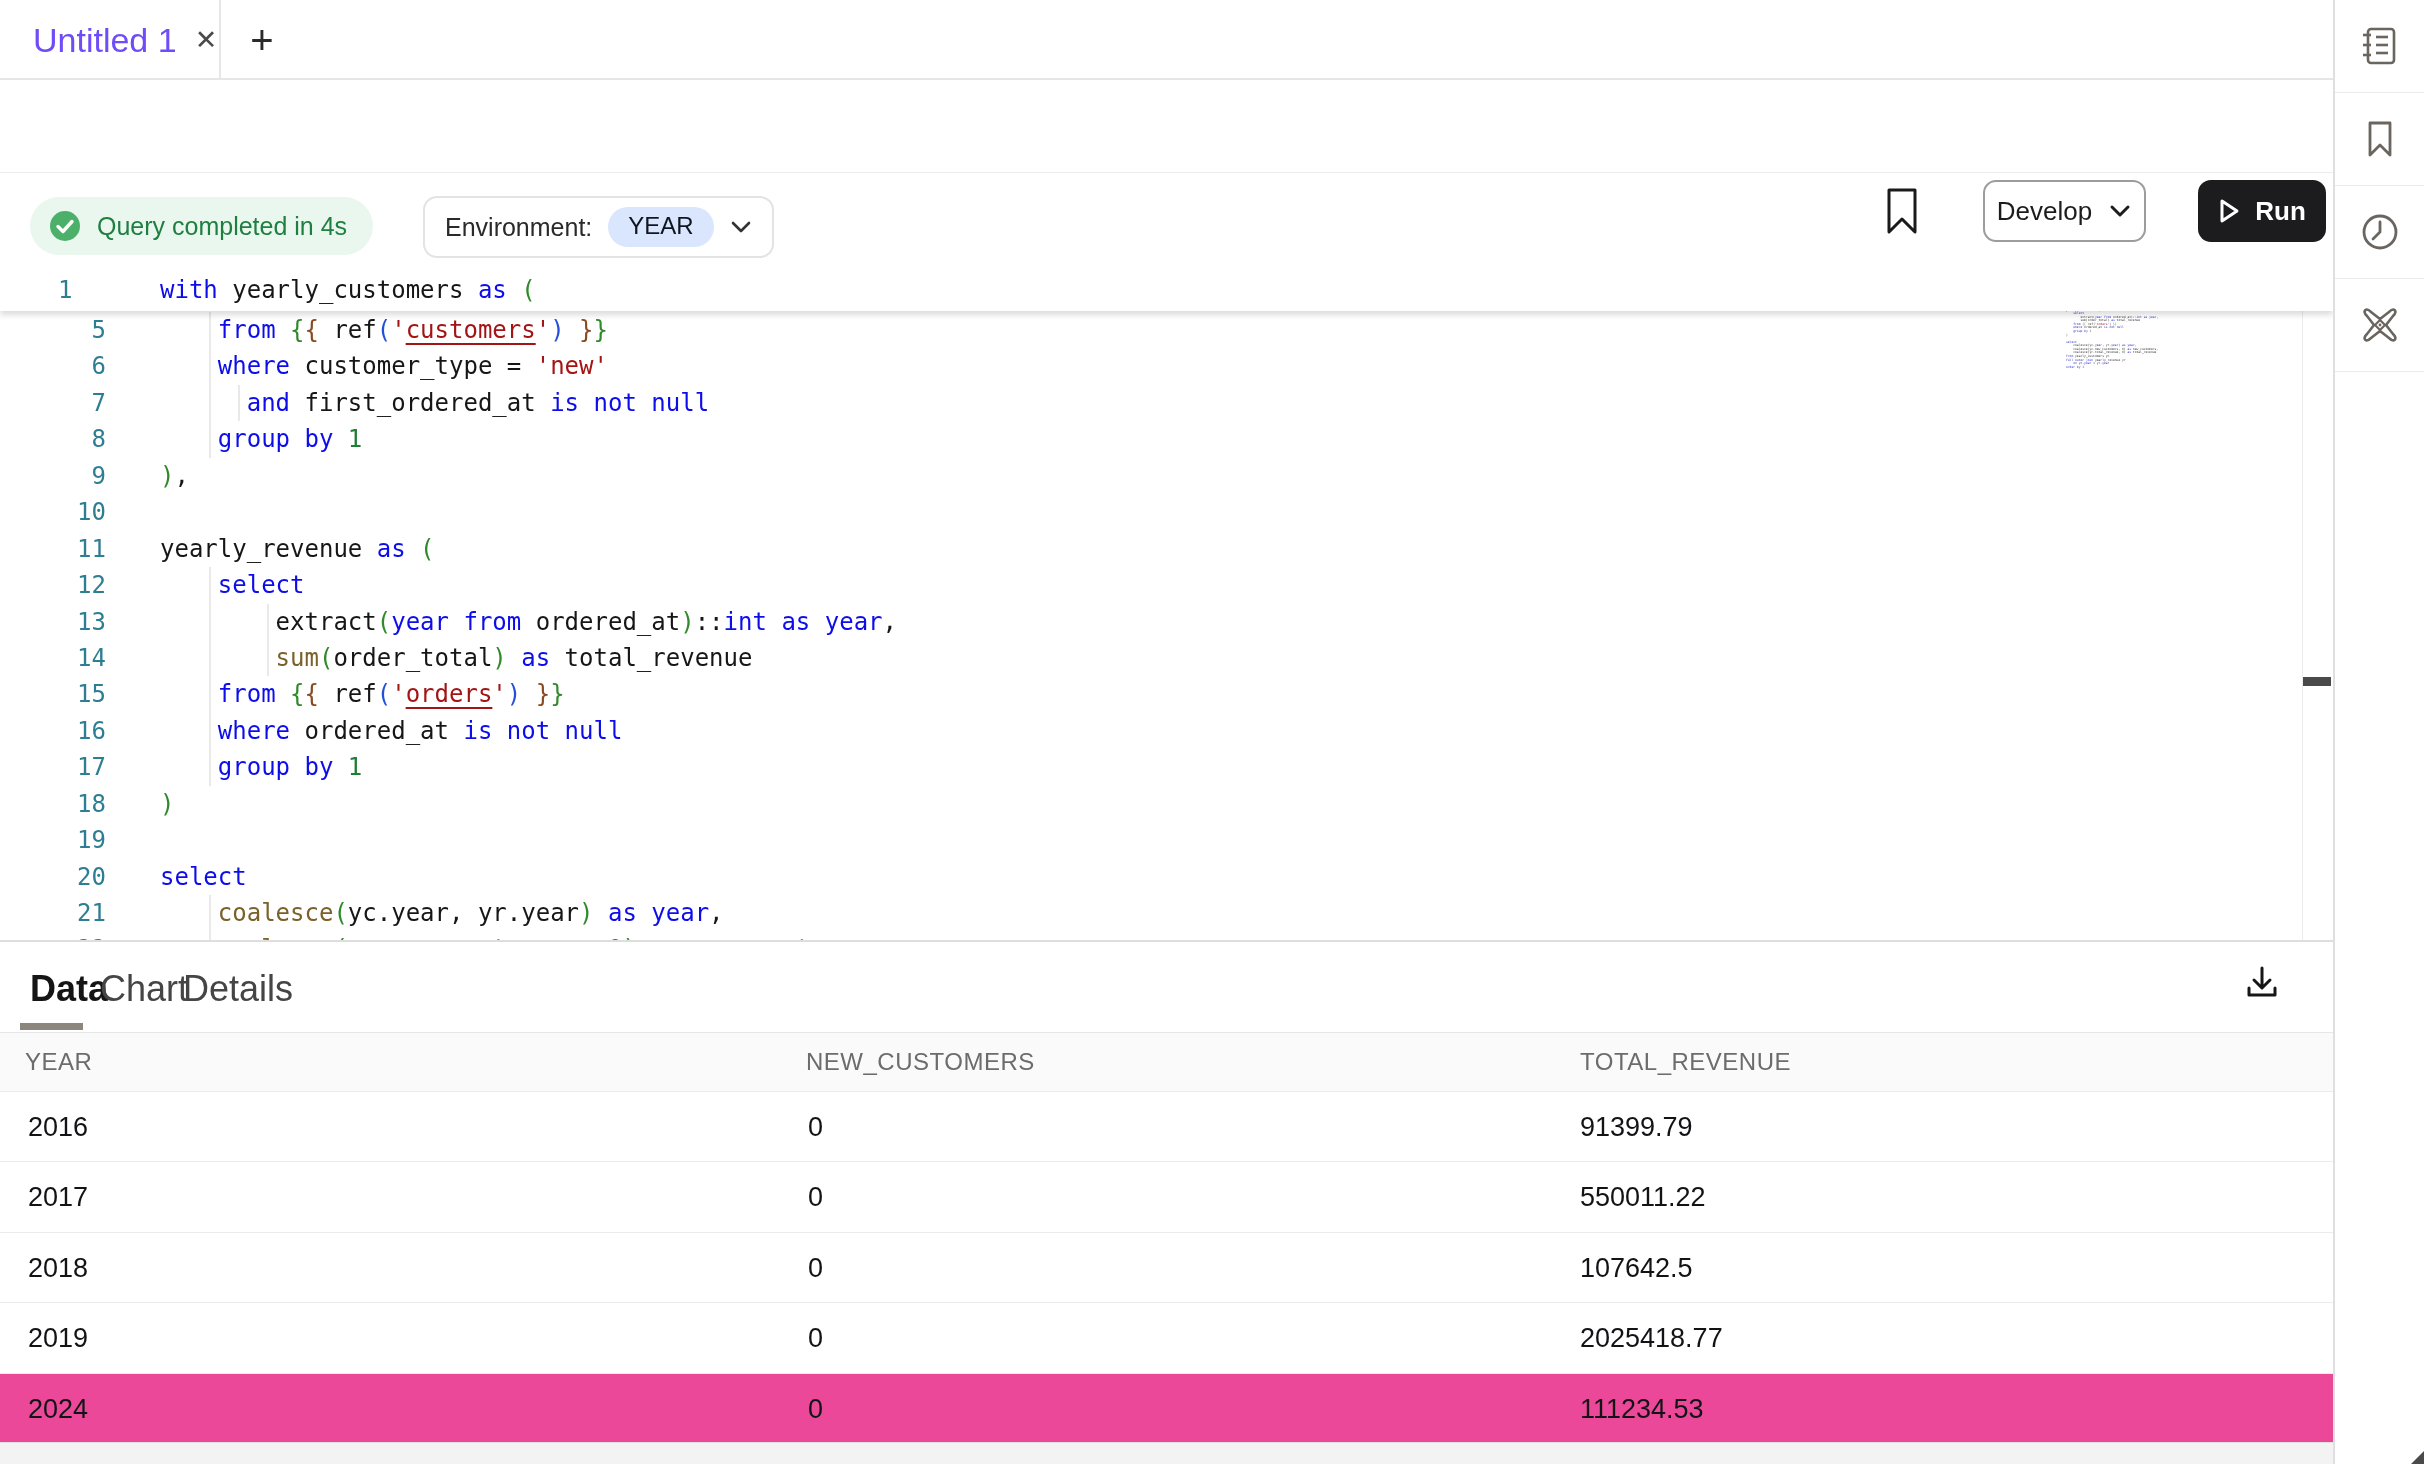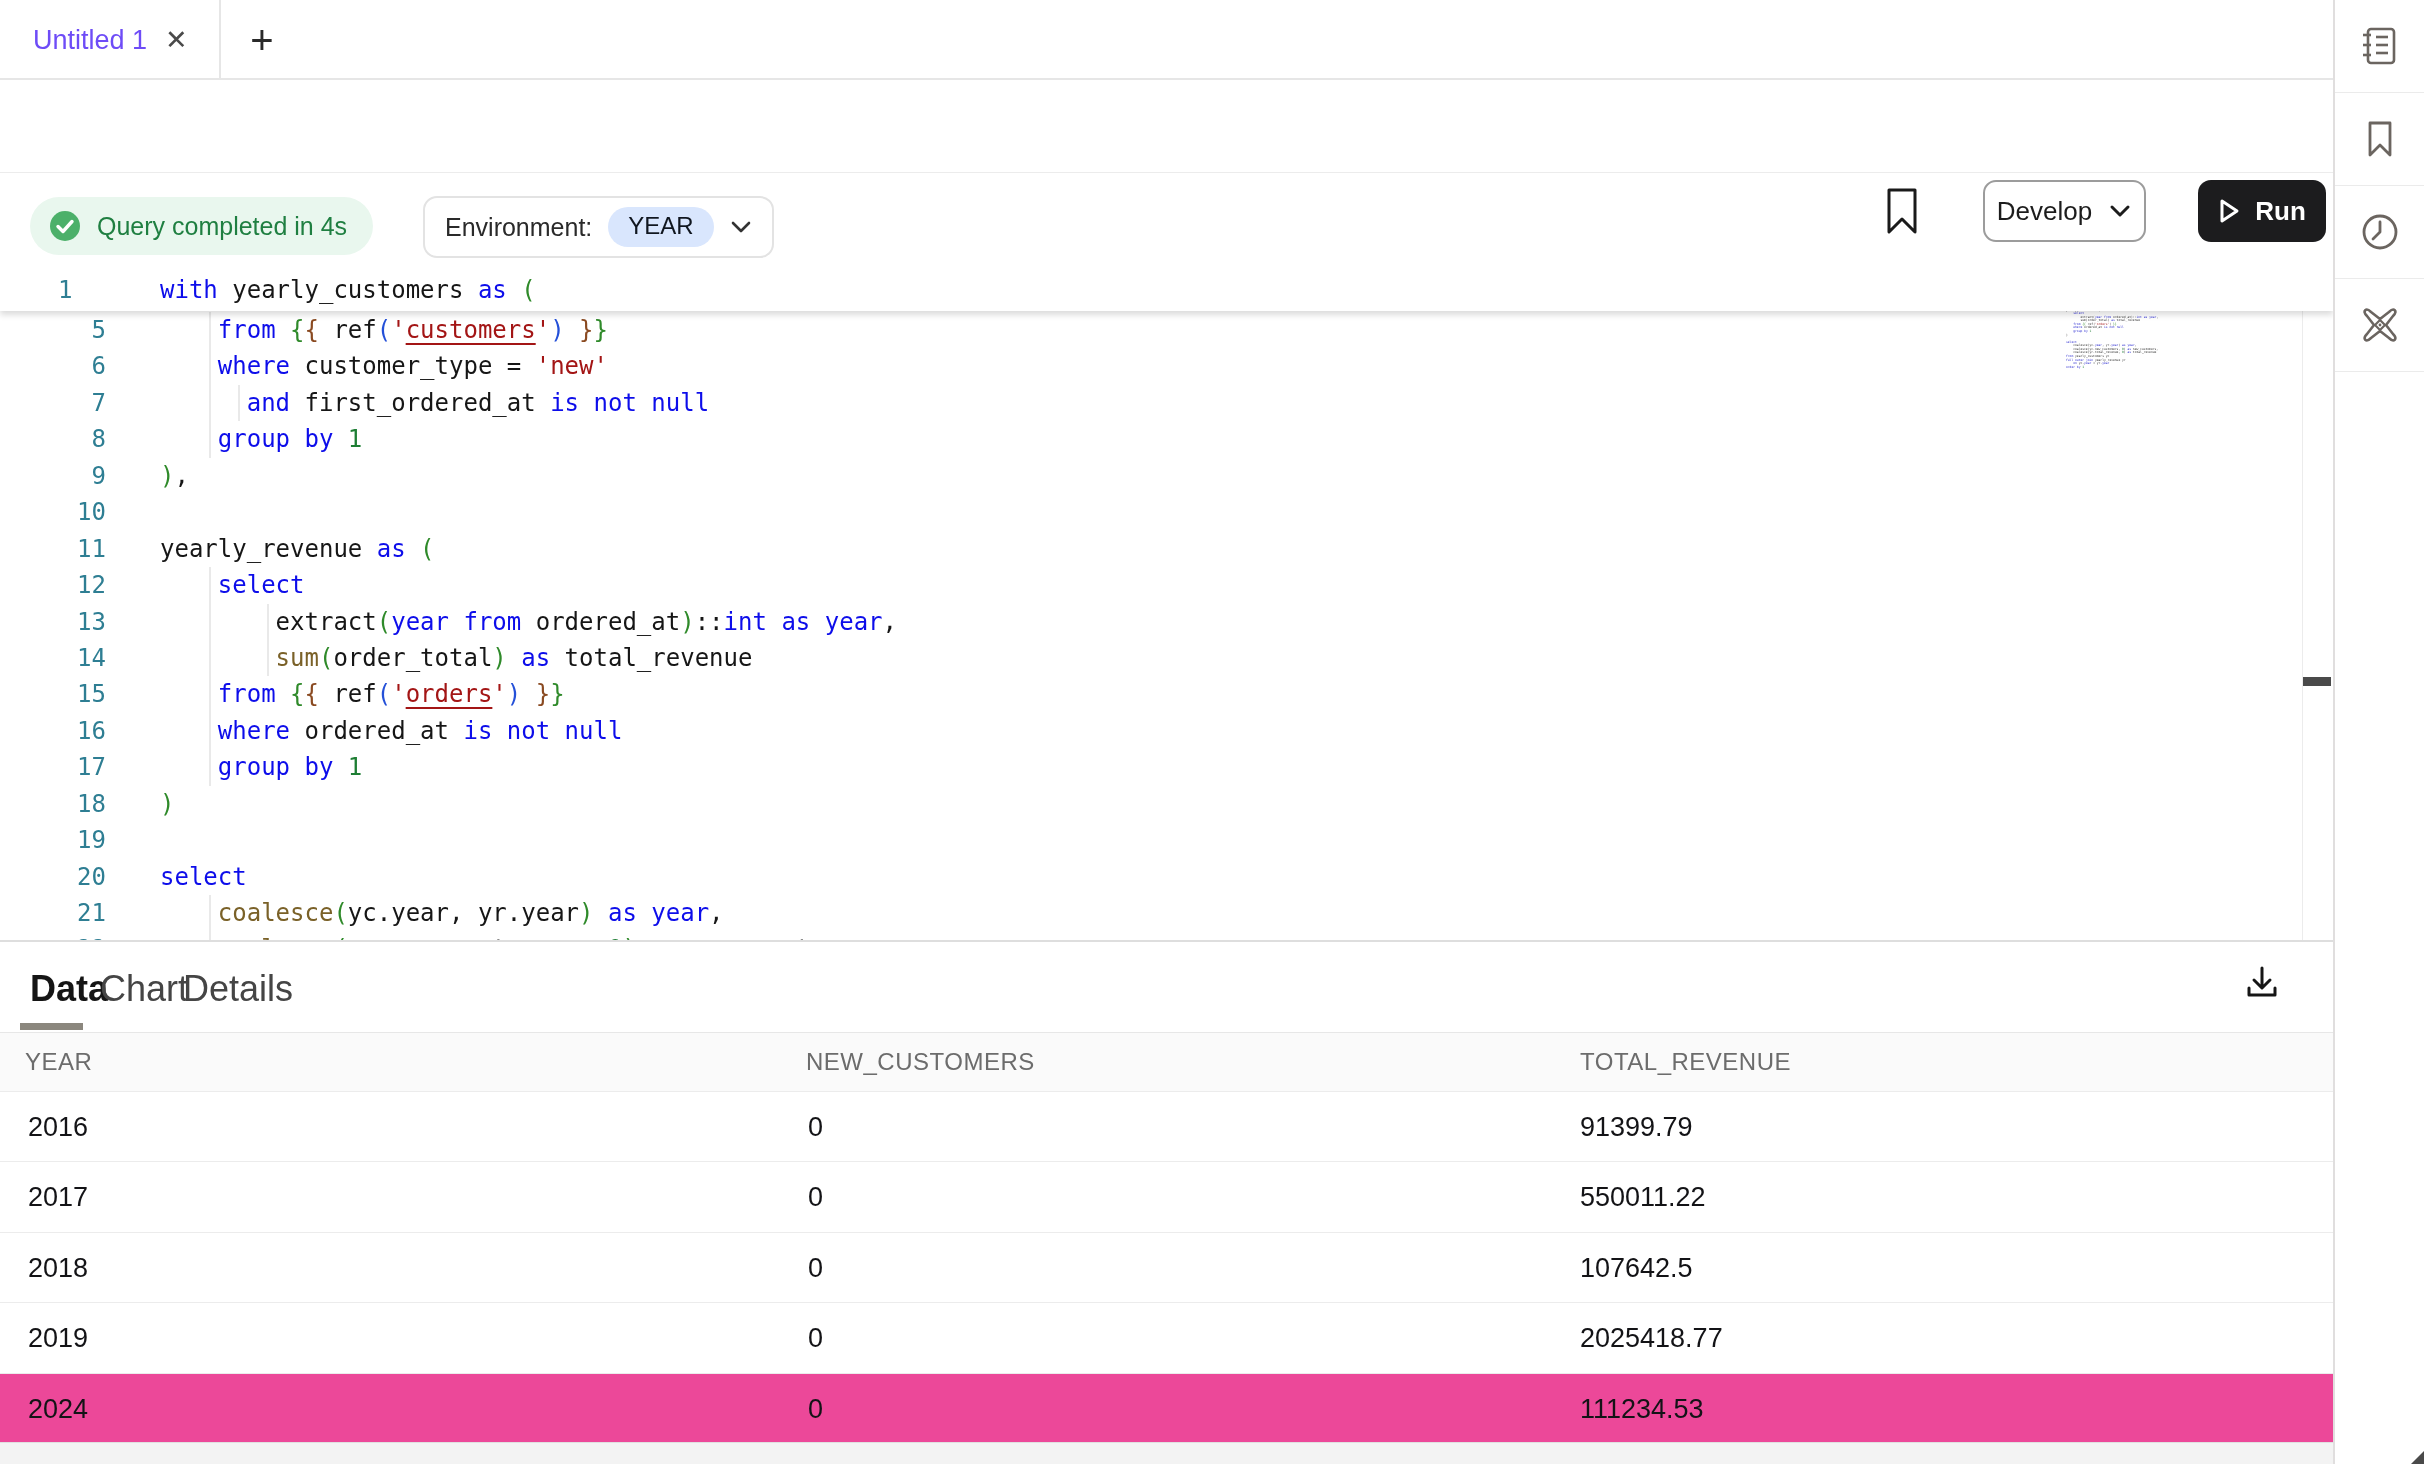--- a/index.html
+++ b/index.html
@@ -4,21 +4,21 @@
 <style>
   * { margin:0; padding:0; box-sizing:border-box; }
   html,body { background:#ffffff; }
   .app { position:relative; width:2424px; height:1464px; background:#fff; overflow:hidden;
          font-family:"Liberation Sans", sans-serif; color:#161616; }
 
   
   .tabbar { position:absolute; left:0; top:0; width:2333px; height:80px; border-bottom:2px solid #e6e6e6; background:#fff; }
   .tab { position:absolute; left:0; top:0; width:221px; height:80px; border-right:2px solid #e6e6e6;
          display:flex; align-items:center; padding-left:33px; }
-  .tab-label { color:#6e4cf7; font-size:27px; }
+  .tab-label { color:#6e4cf7; font-size:34px; }
   .tab-close { margin-left:18px; color:#4a4a4a; font-size:27px; line-height:1; cursor:pointer; }
   .newtab { position:absolute; left:238px; top:16px; width:48px; height:48px; display:flex; align-items:center; justify-content:center;
             color:#2a2a2a; font-size:40px; font-weight:300; }
 
   
   .toolbar { position:absolute; left:0; top:80px; width:2333px; height:93px; border-bottom:1px solid #ececec; background:#fff; }
   .bm-btn { position:absolute; left:1884px; top:106px; width:36px; height:50px; }
   .develop-btn { position:absolute; left:1983px; top:100px; width:163px; height:62px; border:2px solid #9c9c9c; border-radius:13px;
                  background:#fff; display:flex; align-items:center; justify-content:center; gap:16px; cursor:pointer; }
   .develop-btn span { font-size:26px; color:#1c1c1c; font-weight:500; }

